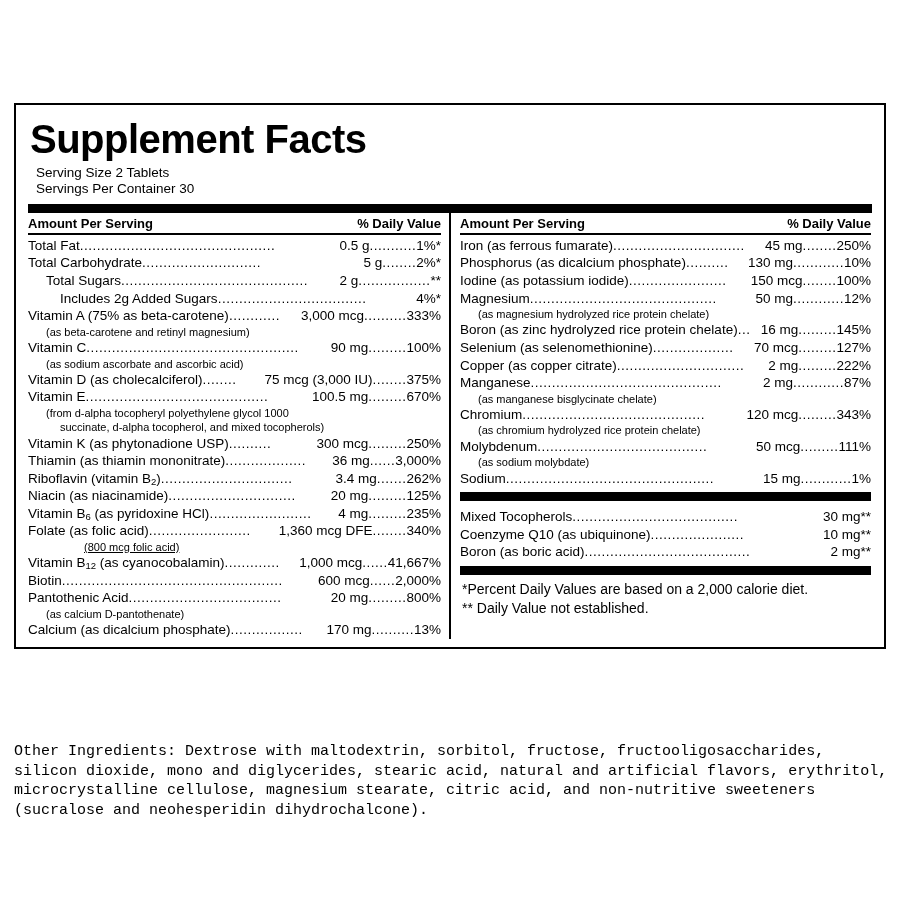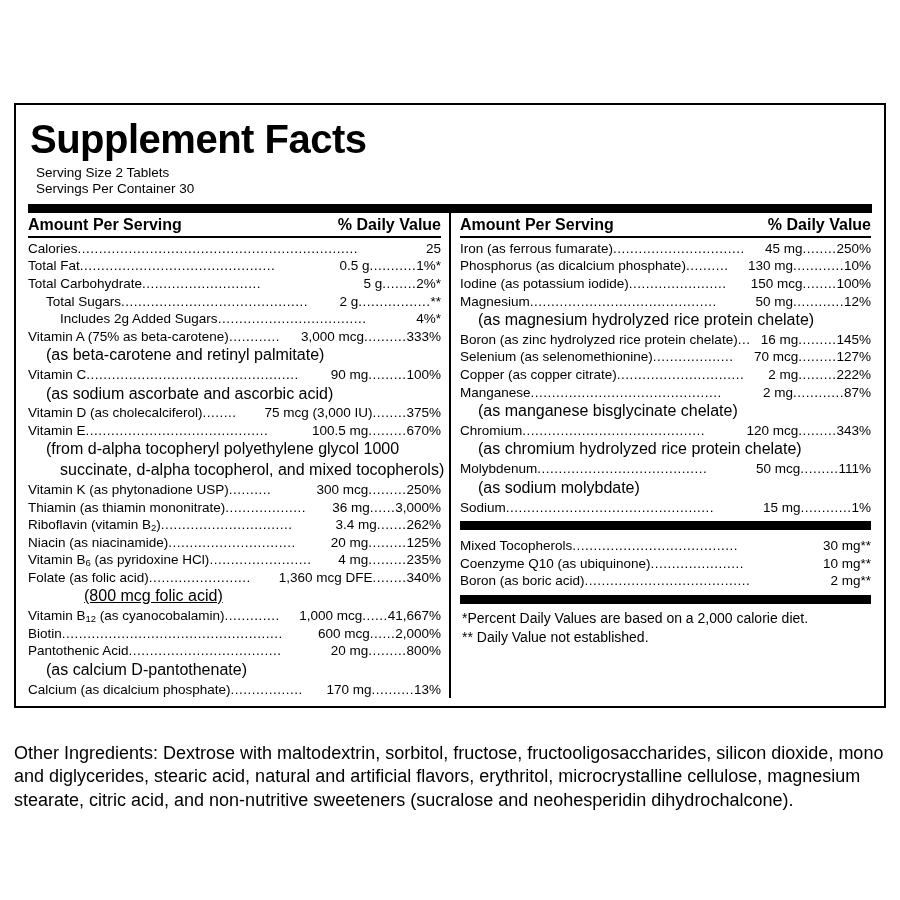--- a/index.html
+++ b/index.html
@@ -60,21 +60,21 @@
   }
   .col-right {
     padding-left: 9px;
     border-left: 2px solid #000;
     margin-left: -1px;
   }
   .hdr {
     display: flex;
     justify-content: space-between;
     align-items: baseline;
-    font-size: 16px;
+    font-size: 13px;
     font-weight: bold;
     border-bottom: 2px solid #000;
     padding: 3px 0 2px 0;
   }
   .rows {
     padding-top: 2px;
   }
   .row {
     font-size: 13.5px;
     line-height: 1.30;
@@ -96,21 +96,21 @@
   .row .dots2 {
     flex: 0 0 auto;
     overflow: hidden;
     white-space: nowrap;
     letter-spacing: 0.5px;
   }
   .row .dv {
     flex: 0 0 auto;
   }
   .subrow {
-    font-size: 16px;
+    font-size: 11px;
     line-height: 1.30;
     white-space: nowrap;
   }
   .indent1 { padding-left: 18px; }
   .indent2 { padding-left: 32px; }
   .indent3 { padding-left: 56px; text-decoration: underline; }
   .rule-band {
     height: 9px;
     background: #000;
     margin: 5px 0 5px 0;
@@ -118,22 +118,23 @@
   .footnotes {
     font-size: 14px;
     line-height: 1.35;
     padding-left: 2px;
   }
   .other {
     position: absolute;
     left: 14px;
     top: 742px;
     width: 880px;
-    font-size: 18px;
+    font-size: 15px;
     line-height: 1.30;
+    font-family: Liberation Mono, monospace;
   }
   sub {
     font-size: 9.5px;
     vertical-align: baseline;
     position: relative;
     top: 2px;
   }
 </style>
 </head>
 <body>
@@ -151,26 +152,20 @@
 
     <div class="cols">
 
       <div class="col col-left">
         <div class="hdr">
           <span>Amount Per Serving</span>
           <span>% Daily Value</span>
         </div>
         <div class="rows" id="left-rows">
             <div class="row">
-              <span class="nm">Calories</span>
-              <span class="dots">..................................................................</span>
-              <span class="amt">25</span>
-              <span class="dv"></span>
-            </div>
-            <div class="row">
               <span class="nm">Total Fat</span>
               <span class="dots">..............................................</span>
               <span class="amt">0.5 g</span>
               <span class="dots2">...........</span>
               <span class="dv">1%*</span>
             </div>
             <div class="row">
               <span class="nm">Total Carbohydrate</span>
               <span class="dots">............................</span>
               <span class="amt">5 g</span>
@@ -190,21 +185,21 @@
               <span class="amt"></span>
               <span class="dv">4%*</span>
             </div>
             <div class="row">
               <span class="nm">Vitamin A (75% as beta-carotene)</span>
               <span class="dots">............</span>
               <span class="amt">3,000 mcg</span>
               <span class="dots2">..........</span>
               <span class="dv">333%</span>
             </div>
-            <div class="subrow indent1">(as beta-carotene and retinyl palmitate)</div>
+            <div class="subrow indent1">(as beta-carotene and retinyl magnesium)</div>
             <div class="row">
               <span class="nm">Vitamin C</span>
               <span class="dots">..................................................</span>
               <span class="amt">90 mg</span>
               <span class="dots2">.........</span>
               <span class="dv">100%</span>
             </div>
             <div class="subrow indent1">(as sodium ascorbate and ascorbic acid)</div>
             <div class="row">
               <span class="nm">Vitamin D (as cholecalciferol)</span>

